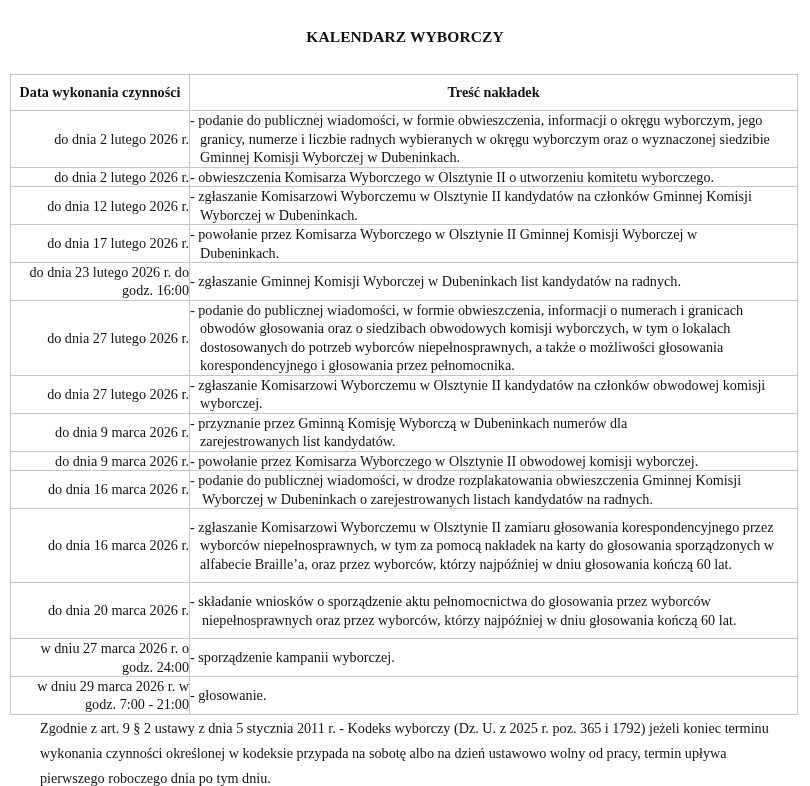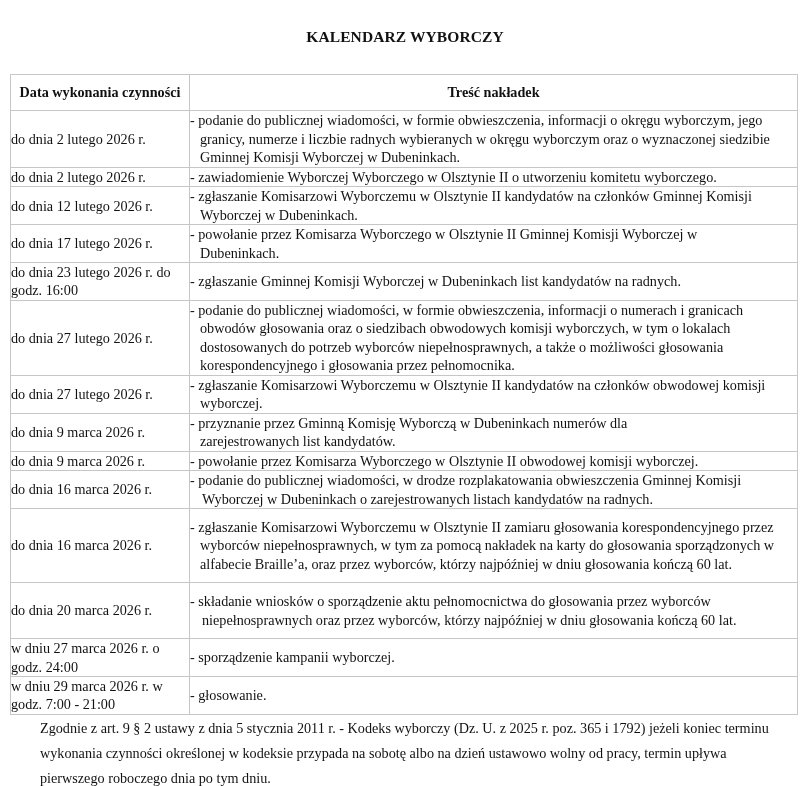--- a/index.html
+++ b/index.html
@@ -17,21 +17,21 @@
     border-collapse: collapse; table-layout: fixed;
     font-size: 14.2px; line-height: 18.4px;
   }
   table.cal td, table.cal th {
     border: 1.5px solid #c6c6c6; padding: 0; vertical-align: middle;
   }
   col.c-date { width: 179px; }
   col.c-task { width: 608px; }
   th.h-date, th.h-task { font-weight: bold; text-align: center; font-size: 14.2px; }
   th.h-date { height: 35px; }
-  td.date { text-align: left; padding: 0 2px; }
+  td.date { text-align: right; padding: 0 2px; }
   td.task { padding: 0 4px 0 0; }
   .task-text {
     display: block; padding-left: 10px; text-indent: -10px;
   }
   .task-text.pad2 { padding-left: 12px; text-indent: -12px; }
   .footnote {
     position: absolute; top: 716px; left: 40px; width: 740px;
     font-size: 14.2px; line-height: 25px;
   }
 </style>
@@ -54,21 +54,21 @@
   <tbody>
     <tr style="height:57px">
       <td class="date">do dnia 2 lutego 2026 r.</td>
       <td class="task">
           <span class="task-text">- podanie do publicznej wiadomości, w formie obwieszczenia, informacji o okręgu wyborczym, jego granicy, numerze i liczbie radnych wybieranych w okręgu wyborczym oraz o wyznaczonej siedzibie Gminnej Komisji Wyborczej w Dubeninkach.</span>
         </td>
     </tr>
     <tr style="height:19px">
       <td class="date">do dnia 2 lutego 2026 r.</td>
       <td class="task">
-          <span class="task-text">- zawiadomienie Wyborczej Wyborczego w Olsztynie II o utworzeniu komitetu wyborczego.</span>
+          <span class="task-text">- obwieszczenia Komisarza Wyborczego w Olsztynie II o utworzeniu komitetu wyborczego.</span>
         </td>
     </tr>
     <tr style="height:37px">
       <td class="date">do dnia 12 lutego 2026 r.</td>
       <td class="task">
           <span class="task-text">- zgłaszanie Komisarzowi Wyborczemu w Olsztynie II kandydatów na członków Gminnej Komisji Wyborczej w Dubeninkach.</span>
         </td>
     </tr>
     <tr style="height:37px">
       <td class="date">do dnia 17 lutego 2026 r.</td>

